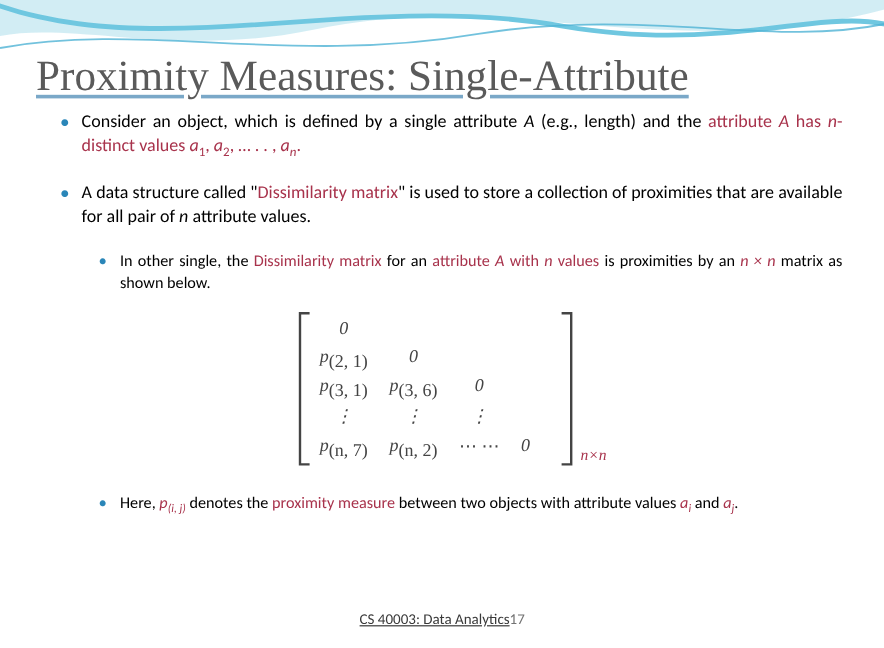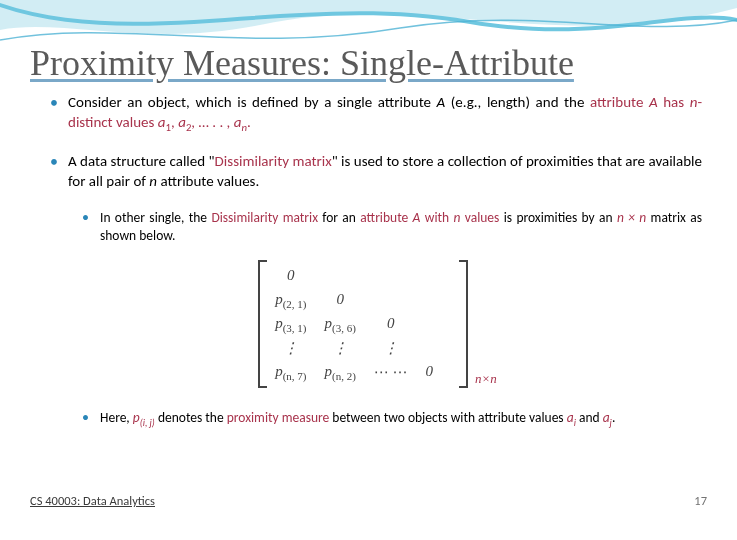--- a/index.html
+++ b/index.html
@@ -91,38 +91,38 @@
   .mgrid {
     display: grid;
     grid-template-columns: repeat(5, auto);
     column-gap: 18px;
     row-gap: 6px;
     align-items: center;
     padding: 4px 6px;
     font-size: 15px;
   }
   .mgrid .cell { white-space: nowrap; min-height: 18px; }
-  .msub { font-size: 11px; vertical-align: sub; line-height: 0; font-style: normal; }
+  .msub { font-size: 15px; vertical-align: sub; line-height: 0; font-style: normal; }
   .matrix-dim {
     align-self: flex-end;
     font-size: 13px;
     font-style: italic;
     color: #a8334c;
     padding-left: 4px;
     padding-bottom: 2px;
     font-family: Liberation Serif, serif;
   }
 
   .footer {
     position: absolute;
-    bottom: 32px;
+    bottom: 16px;
     left: 30px;
     right: 30px;
     display: flex;
-    justify-content: space-between;
+    justify-content: center;
     font-size: 12.5px;
     color: #3a3a3a;
   }
   .footer .course { text-decoration: underline; }
   .footer .page { color: #737373; }
 </style>
 </head>
 <body>
 
 <div class="wave">

